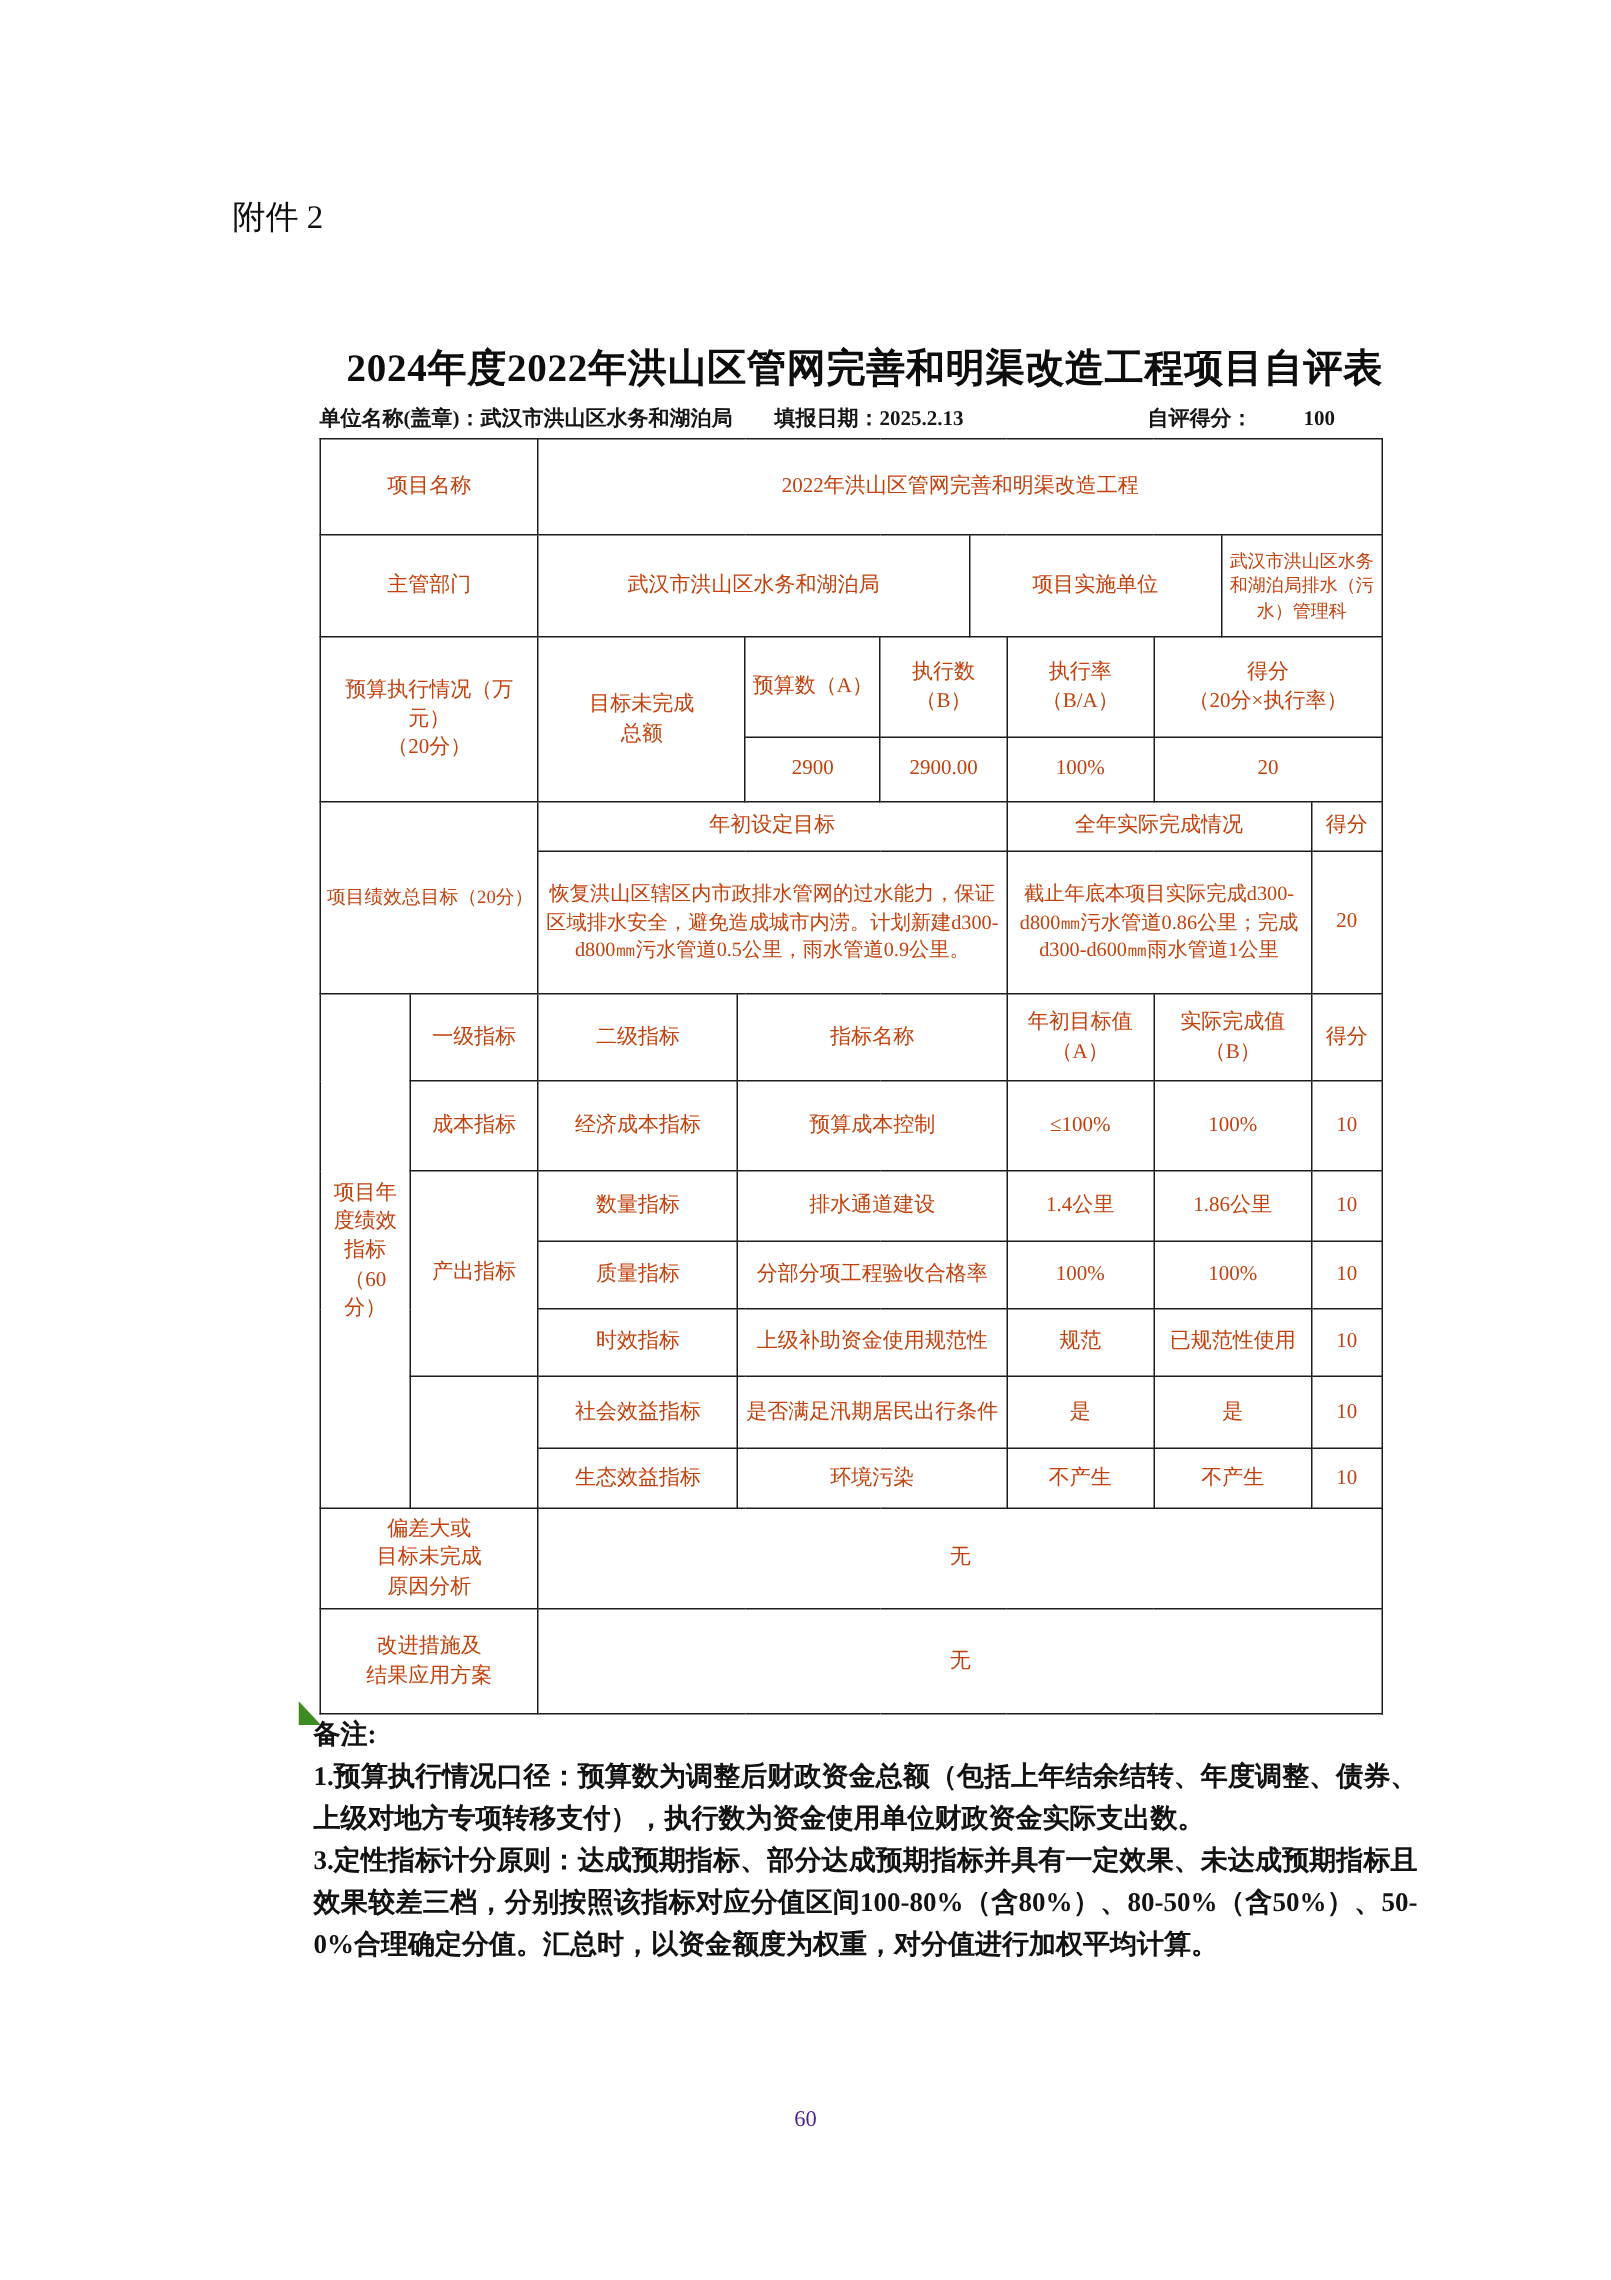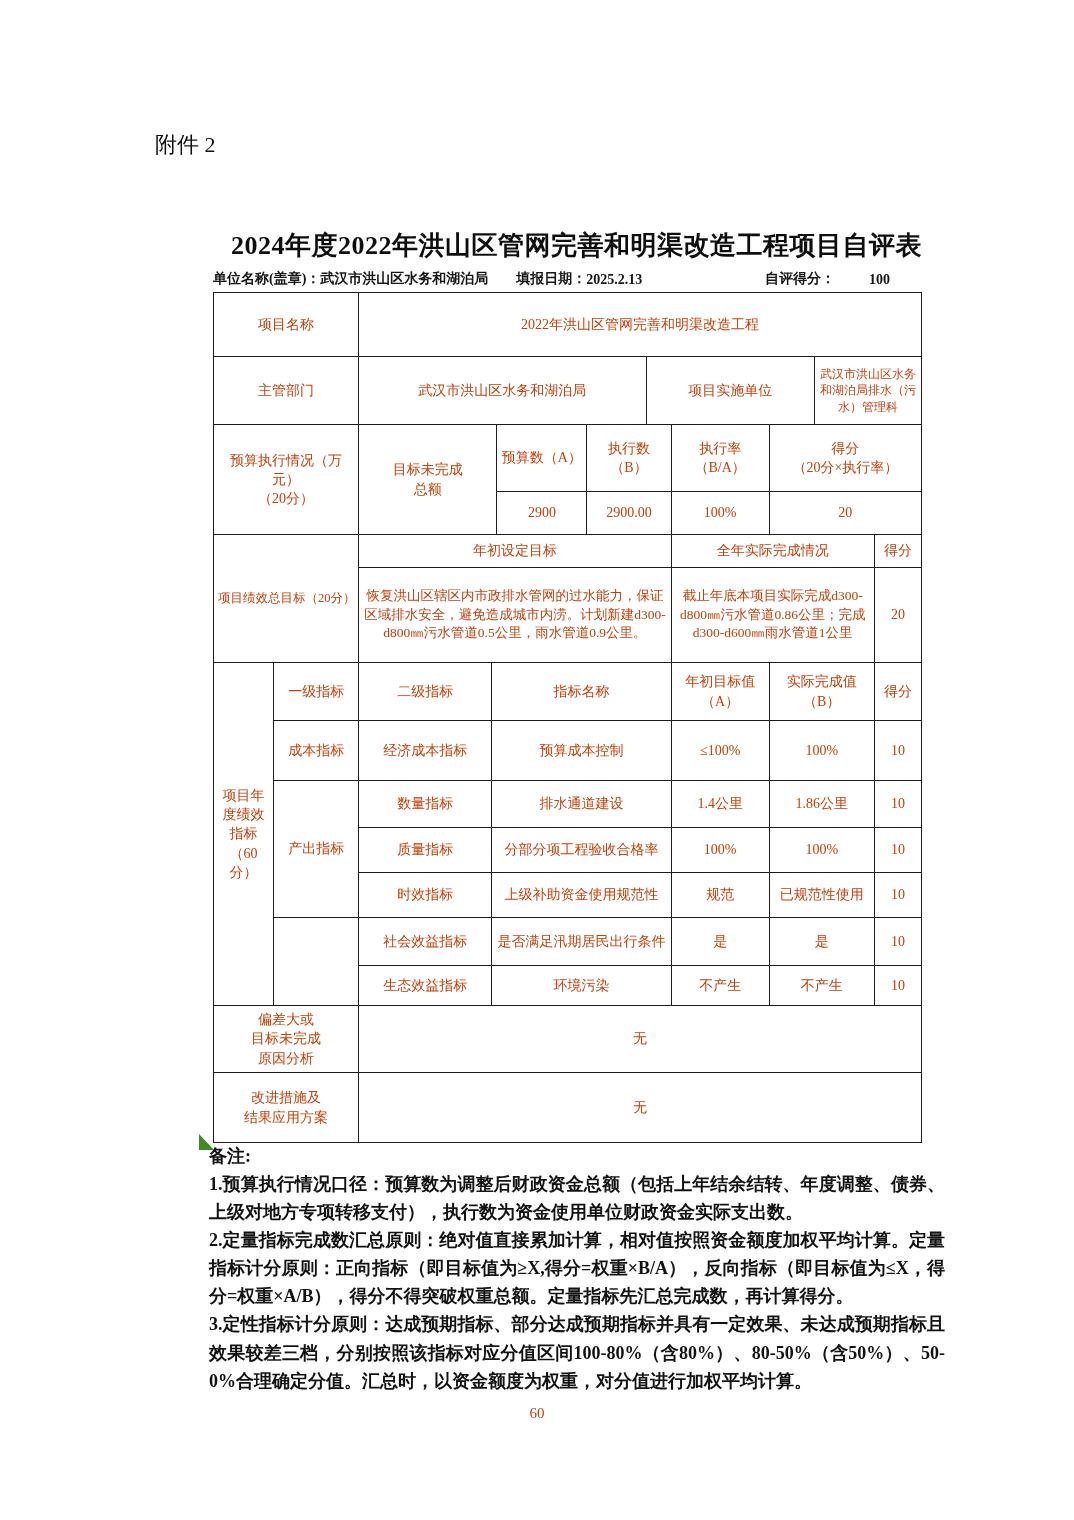--- a/index.html
+++ b/index.html
@@ -50,21 +50,21 @@
     position:absolute;left:209px;top:1142px;width:736px;
     font-size:18px;line-height:1.56;font-weight:600;color:#121212;
     text-align:justify;
   }
   .notes .note-title{font-weight:700;}
   .marker{
     position:absolute;left:199px;top:1134px;
   }
   .page-number{
     position:absolute;left:0;top:1405px;width:1074px;
-    text-align:center;font-size:15px;color:#c2410c;
+    text-align:center;font-size:15px;color:#4c1d95;
   }
 </style>
 </head>
 <body>
 
 <div class="page">
 
   <div class="attachment">附件 2</div>
 
   <div class="doc-title">2024年度2022年洪山区管网完善和明渠改造工程项目自评表</div>
@@ -206,19 +206,18 @@
   </tbody>
     </table>
 
   <svg class="marker" width="15" height="16" viewBox="0 0 15 16">
     <polygon points="0,0 0,16 15,16" fill="#3E8B22"></polygon>
   </svg>
 
   <div class="notes">
     <div class="note-title">备注:</div>
     <div>1.预算执行情况口径：预算数为调整后财政资金总额（包括上年结余结转、年度调整、债券、上级对地方专项转移支付），执行数为资金使用单位财政资金实际支出数。</div>
-    <div>2.定量指标完成数汇总原则：绝对值直接累加计算，相对值按照资金额度加权平均计算。定量指标计分原则：正向指标（即目标值为≥X,得分=权重×B/A），反向指标（即目标值为≤X，得分=权重×A/B），得分不得突破权重总额。定量指标先汇总完成数，再计算得分。</div>
     <div>3.定性指标计分原则：达成预期指标、部分达成预期指标并具有一定效果、未达成预期指标且效果较差三档，分别按照该指标对应分值区间100-80%（含80%）、80-50%（含50%）、50-0%合理确定分值。汇总时，以资金额度为权重，对分值进行加权平均计算。</div>
   </div>
 
   <div class="page-number">60</div>
 
 </div>
 
 </body></html>

